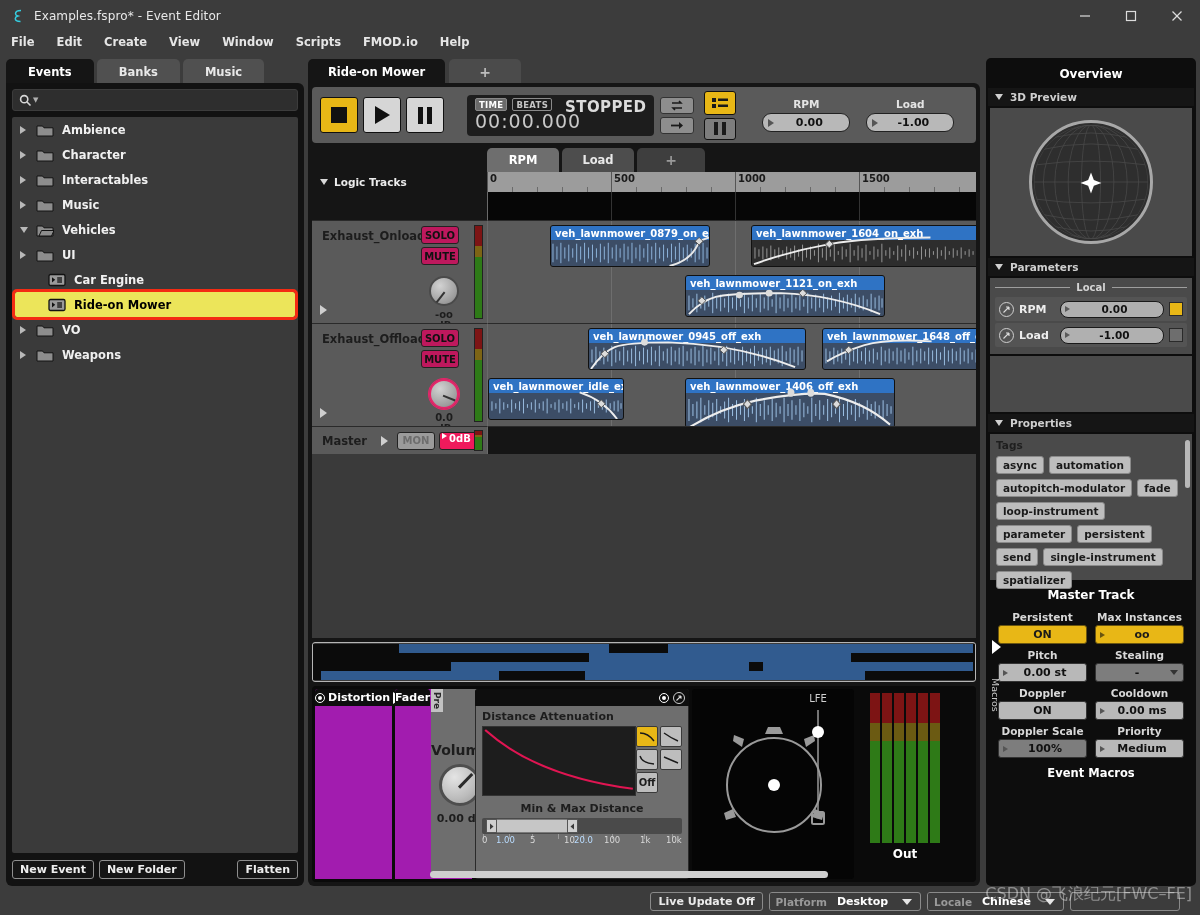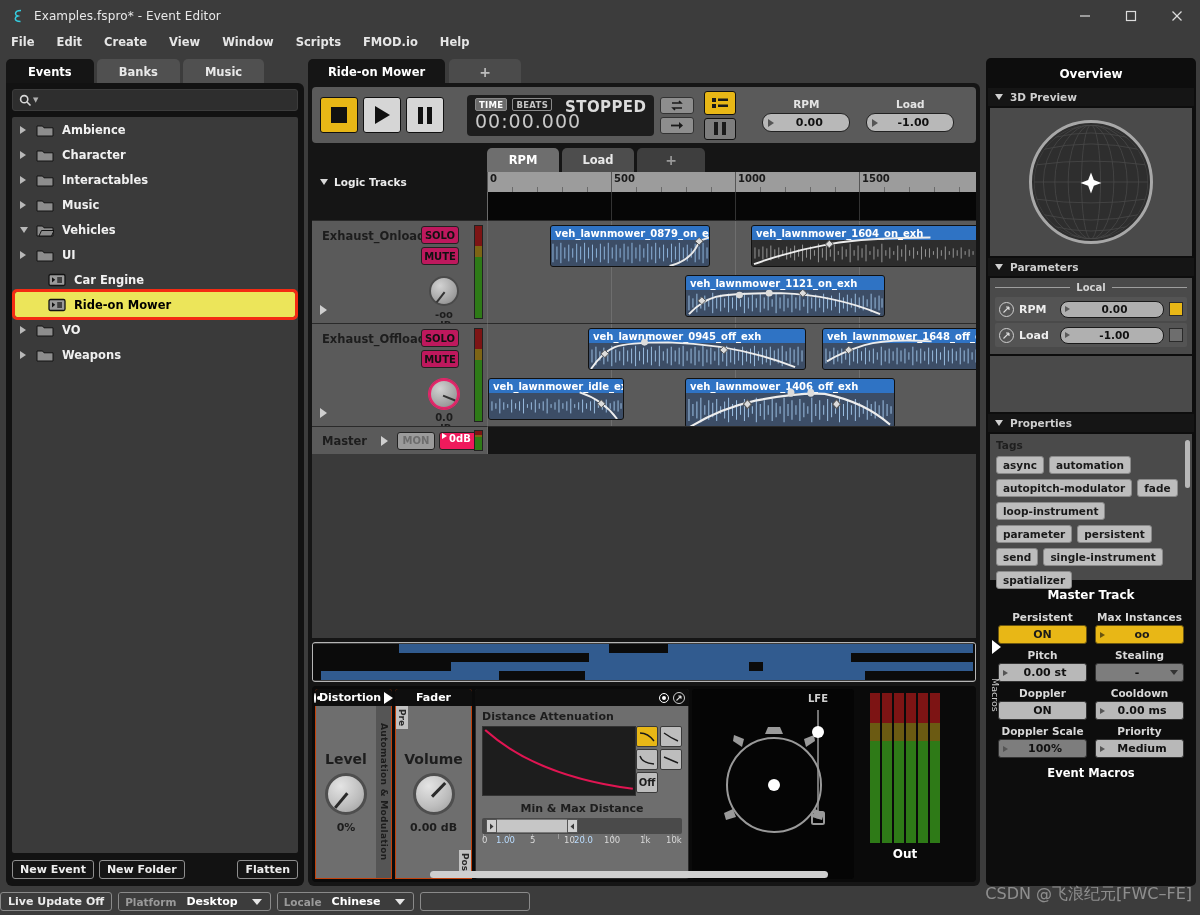--- a/index.html
+++ b/index.html
@@ -167,21 +167,21 @@
   .ov-strip { height:40px; margin-top:4px; background:#3c3c3c; border:1px solid #b5b5b5; border-radius:3px; position:relative; overflow:hidden; }
   .ov-strip .lane { position:absolute; height:9px; background:#0b0b0b; left:0; right:0; }
   .ov-strip .seg { position:absolute; height:9px; background:#315b8f; }
 
   
   .deck { height:196px; margin-top:4px; background:#0a0a0a; border-radius:4px; display:flex; position:relative; padding:3px; }
   .deck-in { width:26px; position:relative; display:flex; flex-direction:column; align-items:center; }
   .in-meter { width:9px; flex:1; margin-top:4px;
               background:linear-gradient(to bottom,#7d1414 0 16%,#6b5a12 16% 26%,#2e7a17 26% 100%); border:1px solid #222; }
   .in-lbl { font-size:11px; font-weight:bold; color:#d8c36a; margin:3px 0 8px; }
-  .module { width:77px; background:#c2410c; border-radius:3px 3px 0 0; margin-right:3px; position:relative; display:flex; flex-direction:column; }
+  .module { width:77px; background:#a21caf; border-radius:3px 3px 0 0; margin-right:3px; position:relative; display:flex; }
   .mod-hdr { height:17px; background:#0e0e0e; display:flex; align-items:center; justify-content:center; gap:3px;
              color:#fff; font-size:11px; font-weight:bold; border-radius:3px 3px 0 0; }
   .mod-body { flex:1; background:#6e6e6e; margin:0 1px 1px; display:flex; position:relative; }
   .mod-main { flex:1; display:flex; flex-direction:column; align-items:center; justify-content:center; }
   .mod-knob-lbl { font-size:14px; font-weight:bold; color:#1d1d1d; margin-bottom:6px; }
   .bigknob { width:42px; height:42px; border-radius:50%; background:radial-gradient(circle at 35% 28%, #e4e4e4, #bdbdbd 60%, #9b9b9b);
              border:3px solid #4e4e4e; position:relative; }
   .bigknob .needle { position:absolute; width:2.5px; height:19px; background:#2a2a2a; left:50%; margin-left:-1.25px; top:2px; transform-origin:50% 17px; }
   .mod-val { font-size:11px; font-weight:bold; color:#1d1d1d; margin-top:6px; }
   .vert-strip { width:15px; background:#555; writing-mode:vertical-rl; font-size:9px; font-weight:bold;
@@ -211,21 +211,21 @@
   .mm-axis span { position:absolute; top:1px; }
   .mm-axis i { position:absolute; top:0; width:1px; height:5px; background:#9a9a9a; }
   .mm-axis .hl { color:#b9dcff; }
 
   .spk-area { width:162px; background:#050505; border-radius:3px; position:relative; margin-right:3px; }
   .out-col { width:96px; position:relative; display:flex; flex-direction:column; align-items:center; }
   .out-meters { width:70px; height:150px; display:flex; gap:2px; margin-top:4px; }
   .out-meters i { flex:1; background:linear-gradient(to bottom,#7d1414 0 20%,#6b5a12 20% 32%,#2e7a17 32% 100%); }
   .out-lbl { font-size:12px; font-weight:bold; color:#fff; margin-top:4px; }
   .lfe-wrap { position:absolute; left:6px; top:6px; width:28px; text-align:center; }
-  .lfe-lbl { font-size:10px; font-weight:bold; color:#d0d0d0; }
+  .lfe-lbl { font-size:10px; font-weight:normal; color:#d0d0d0; }
   .deck-scroll { position:absolute; left:118px; right:8px; bottom:4px; height:7px; }
   .deck-scroll .bar { height:7px; background:#cfcfcf; border-radius:4px; width:74%; }
 
   
   .right-pane { position:absolute; left:986px; top:2px; width:210px; height:828px; background:#0d0d0d; border-radius:5px; display:flex; flex-direction:column; padding:2px; }
   .rp-title { height:28px; display:flex; align-items:center; justify-content:center; font-size:12px; font-weight:bold; color:#fff; }
   .sect-hdr { height:18px; background:#151515; display:flex; align-items:center; gap:7px; padding-left:7px; }
   .sect-hdr .arrow-d { border-top-color:#d0d0d0; }
   .sect-lbl { font-size:10.5px; font-weight:bold; color:#cfcfcf; }
   .preview3d { height:148px; background:#4a4a4a; margin:2px; display:flex; align-items:center; justify-content:center; }
@@ -257,21 +257,21 @@
   .mg-field.grey { background:#b8b8b8; color:#111; justify-content:center; border:1px solid #333; }
   .mg-field.dark { background:#7d7d7d; color:#111; justify-content:center; border:1px solid #333; }
   .mg-field .ptri { width:0;height:0;border-left:5px solid #555;border-top:3.5px solid transparent;border-bottom:3.5px solid transparent; margin:0 4px; }
   .mg-field .lead { flex:1; text-align:center; margin-left:-8px; }
   .mg-field .chev { margin-left:auto; margin-right:5px; width:0;height:0;border-top:5px solid #333;border-left:4px solid transparent;border-right:4px solid transparent; }
   .macros-side { position:absolute; left:2px; top:96px; writing-mode:vertical-rl; font-size:9.5px; color:#c8c8c8; }
   .macros-arrow { position:absolute; left:4px; top:58px; width:0;height:0;border-left:9px solid #fff;border-top:7px solid transparent;border-bottom:7px solid transparent; }
   .ev-macros { text-align:center; font-size:11.5px; font-weight:bold; color:#fff; margin-top:8px; }
 
   
-  .statusbar { position:absolute; bottom:0; left:0; width:1200px; height:27px; background:#3c3c3c; display:flex; align-items:center; justify-content:flex-start; padding-right:20px; gap:6px; }
+  .statusbar { position:absolute; bottom:0; left:0; width:1200px; height:27px; background:#3c3c3c; display:flex; align-items:center; justify-content:flex-end; padding-right:20px; gap:6px; }
   .sb-btn { height:19px; padding:0 7px; background:#3c3c3c; border:1px solid #8a8a8a; border-radius:3px;
             font-size:11px; font-weight:bold; color:#eaeaea; display:flex; align-items:center; }
   .sb-combo { height:19px; border:1px solid #8a8a8a; border-radius:3px; display:flex; align-items:center; overflow:hidden; }
   .sb-combo .k { padding:0 6px; font-size:10.5px; font-weight:bold; color:#9a9a9a; background:#3c3c3c; height:100%; display:flex; align-items:center; }
   .sb-combo .v { padding:0 8px 0 4px; font-size:11px; font-weight:bold; color:#fff; display:flex; align-items:center; gap:14px; }
   .sb-combo .chev { width:0;height:0;border-top:6px solid #e6e6e6;border-left:5px solid transparent;border-right:5px solid transparent; }
   .sb-blank { width:110px; height:19px; border:1px solid #8a8a8a; border-radius:3px; }
   .watermark { position:absolute; right:8px; bottom:10px; font-size:16px; color:rgba(255,255,255,.42); pointer-events:none; white-space:nowrap; }
 </style>
 </head>

